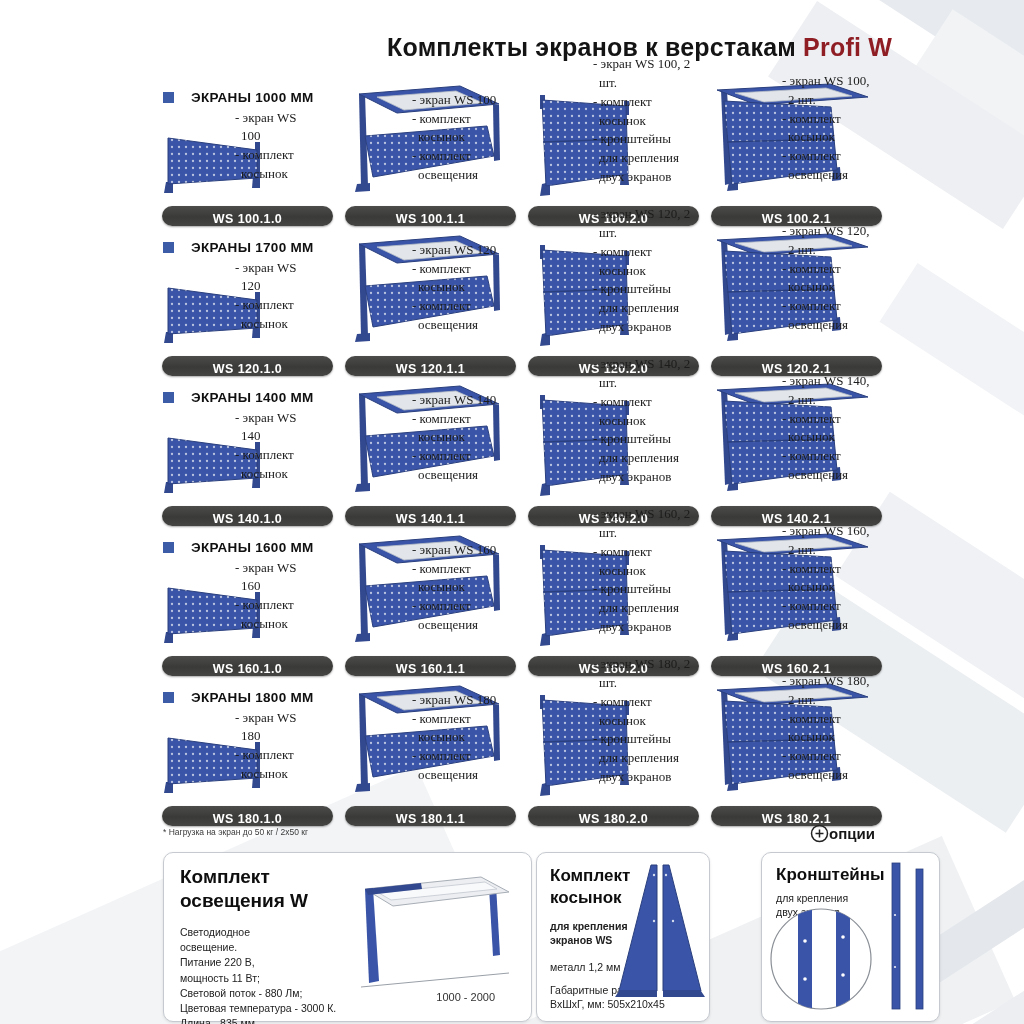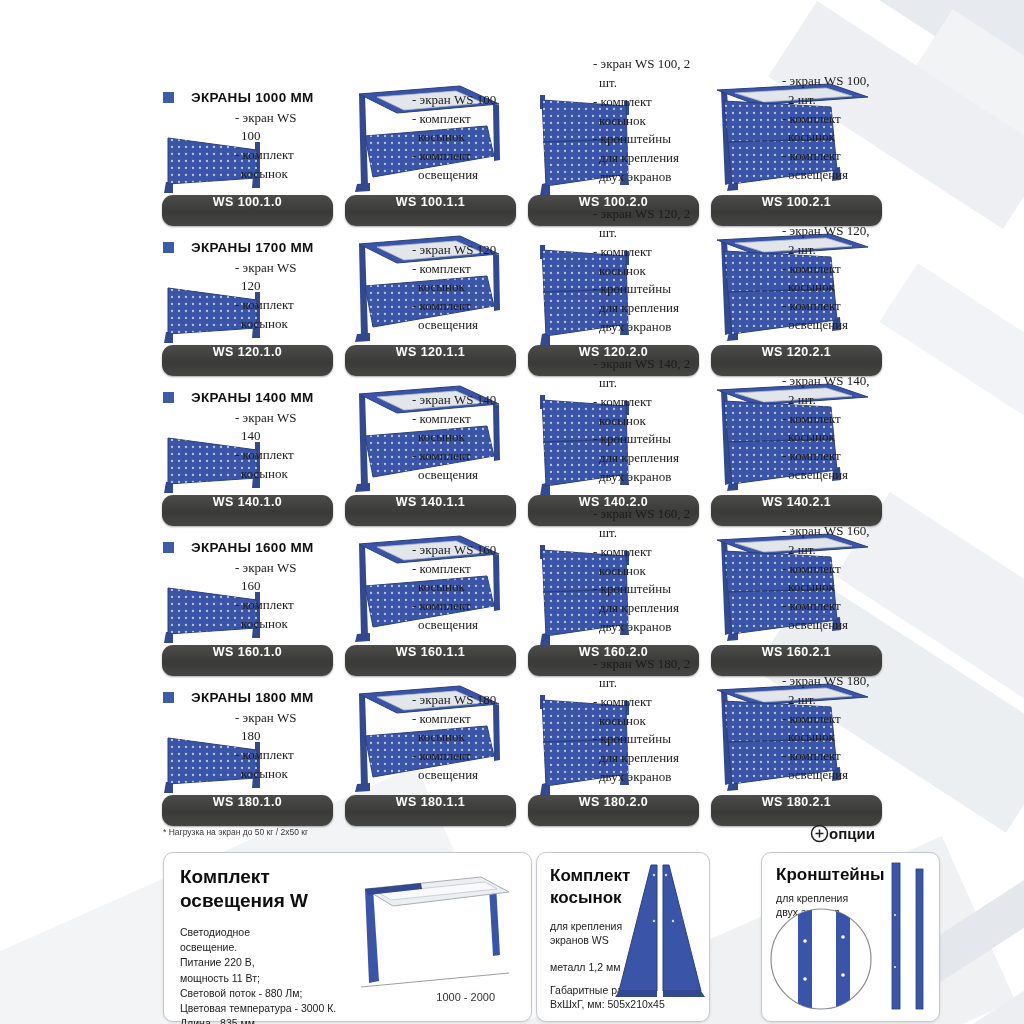--- a/index.html
+++ b/index.html
@@ -29,23 +29,23 @@
   
   .rows{position:absolute;left:160px;top:80px;width:732px;}
   .row{position:relative;height:150px;}
   .row-header{position:absolute;left:3px;top:2px;display:flex;align-items:center;gap:9px;z-index:2;}
   .row-header .sq{width:11px;height:11px;background:#3c5ca8;flex:0 0 auto;}
   .row-header h2{margin:8px;font-size:13.5px;font-weight:bold;color:#101010;letter-spacing:0.3px;}
 
   .cell{position:absolute;top:0;height:150px;width:183px;}
   .c0{left:0;} .c1{left:183px;} .c2{left:366px;} .c3{left:549px;}
 
-  .pill{position:absolute;bottom:4px;left:2px;right:10px;height:31px;border-radius:11px;
+  .pill{position:absolute;bottom:4px;left:2px;right:10px;height:20px;border-radius:11px;
         background:linear-gradient(180deg,#4c4c4a 0%,#3a3a38 55%,#454543 100%);
-        color:#ffffff;display:flex;align-items:flex-start;justify-content:center;
+        color:#ffffff;display:flex;align-items:flex-end;justify-content:center;
         font-weight:bold;font-size:12.5px;letter-spacing:0.4px;
         box-shadow:0 1px 2px rgba(0,0,0,0.35);}
 
   ul.feats{position:absolute;margin:16px;padding:0;list-style:none;
            font-size:13px;line-height:1.45;color:#1c1c1c;font-family:Liberation Serif, serif;}
   ul.feats li{padding-left:6px;text-indent:-6px;}
   .c0 ul.feats{right:12px;bottom:30px;width:80px;}
   .c1 ul.feats{right:6px;bottom:29px;width:92px;}
   .c2 ul.feats{right:2px;bottom:27px;width:98px;}
   .c3 ul.feats{right:6px;bottom:29px;width:88px;}
@@ -68,21 +68,21 @@
   .box2{left:536px;width:172px;}
   .box3{left:713px;width:177px;margin-left:48px;}
   .box h3{margin:0;font-weight:bold;color:#0e0e0e;}
   .box1 h3{position:absolute;left:16px;top:12px;font-size:19px;line-height:1.25;}
   .box2 h3{position:absolute;left:13px;top:12px;font-size:17px;line-height:1.3;}
   .box3 h3{position:absolute;left:14px;top:12px;font-size:17px;}
   ul.plainlist{margin:0;padding:0;list-style:none;font-size:10.5px;line-height:1.45;color:#222;}
   .box1 .desc{position:absolute;left:16px;top:72px;width:180px;}
   .box1 svg.fig{position:absolute;right:10px;top:10px;width:200px;height:130px;}
   .box1 .dim{position:absolute;right:36px;bottom:18px;font-size:11px;color:#333;}
-  .box2 .sub{position:absolute;left:13px;top:66px;width:90px;font-size:10.5px;line-height:1.35;color:#222;}
+  .box2 .sub{position:absolute;left:13px;top:66px;width:90px;font-size:10.5px;line-height:1.35;color:#222;font-weight:bold;}
   .box2 .mat{position:absolute;left:13px;top:108px;font-size:10.5px;color:#222;}
   .box2 .dims{position:absolute;left:13px;bottom:10px;width:150px;font-size:10.5px;line-height:1.35;color:#222;}
   .box2 svg.fig{position:absolute;right:4px;top:8px;width:92px;height:152px;}
   .box3 .sub{position:absolute;left:14px;top:38px;width:100px;font-size:10.5px;line-height:1.35;color:#222;}
   .box3 svg.fig{position:absolute;left:4px;top:4px;width:170px;height:160px;}
 </style>
 </head>
 <body>
 
 <svg width="0" height="0" style="position:absolute" aria-hidden="true">
@@ -138,20 +138,21 @@
 <div class="decor d4"></div>
 <div class="decor d5"></div>
 <div class="decor d6"></div>
 <div class="decor d7"></div>
 <div class="decor d8"></div>
 <div class="decor d9"></div>
 <div class="decor d10"></div>
 
 <div class="page">
 
+  <h1 class="title"><span>Комплекты экранов к верстакам </span><span class="brand">Profi W</span></h1>
 
   <div class="rows">
 
     <section class="row">
       <div class="row-header">
         <span class="sq"></span>
         <h2>ЭКРАНЫ 1000 ММ</h2>
       </div>
       <div class="cell c0">
         <svg class="img">

